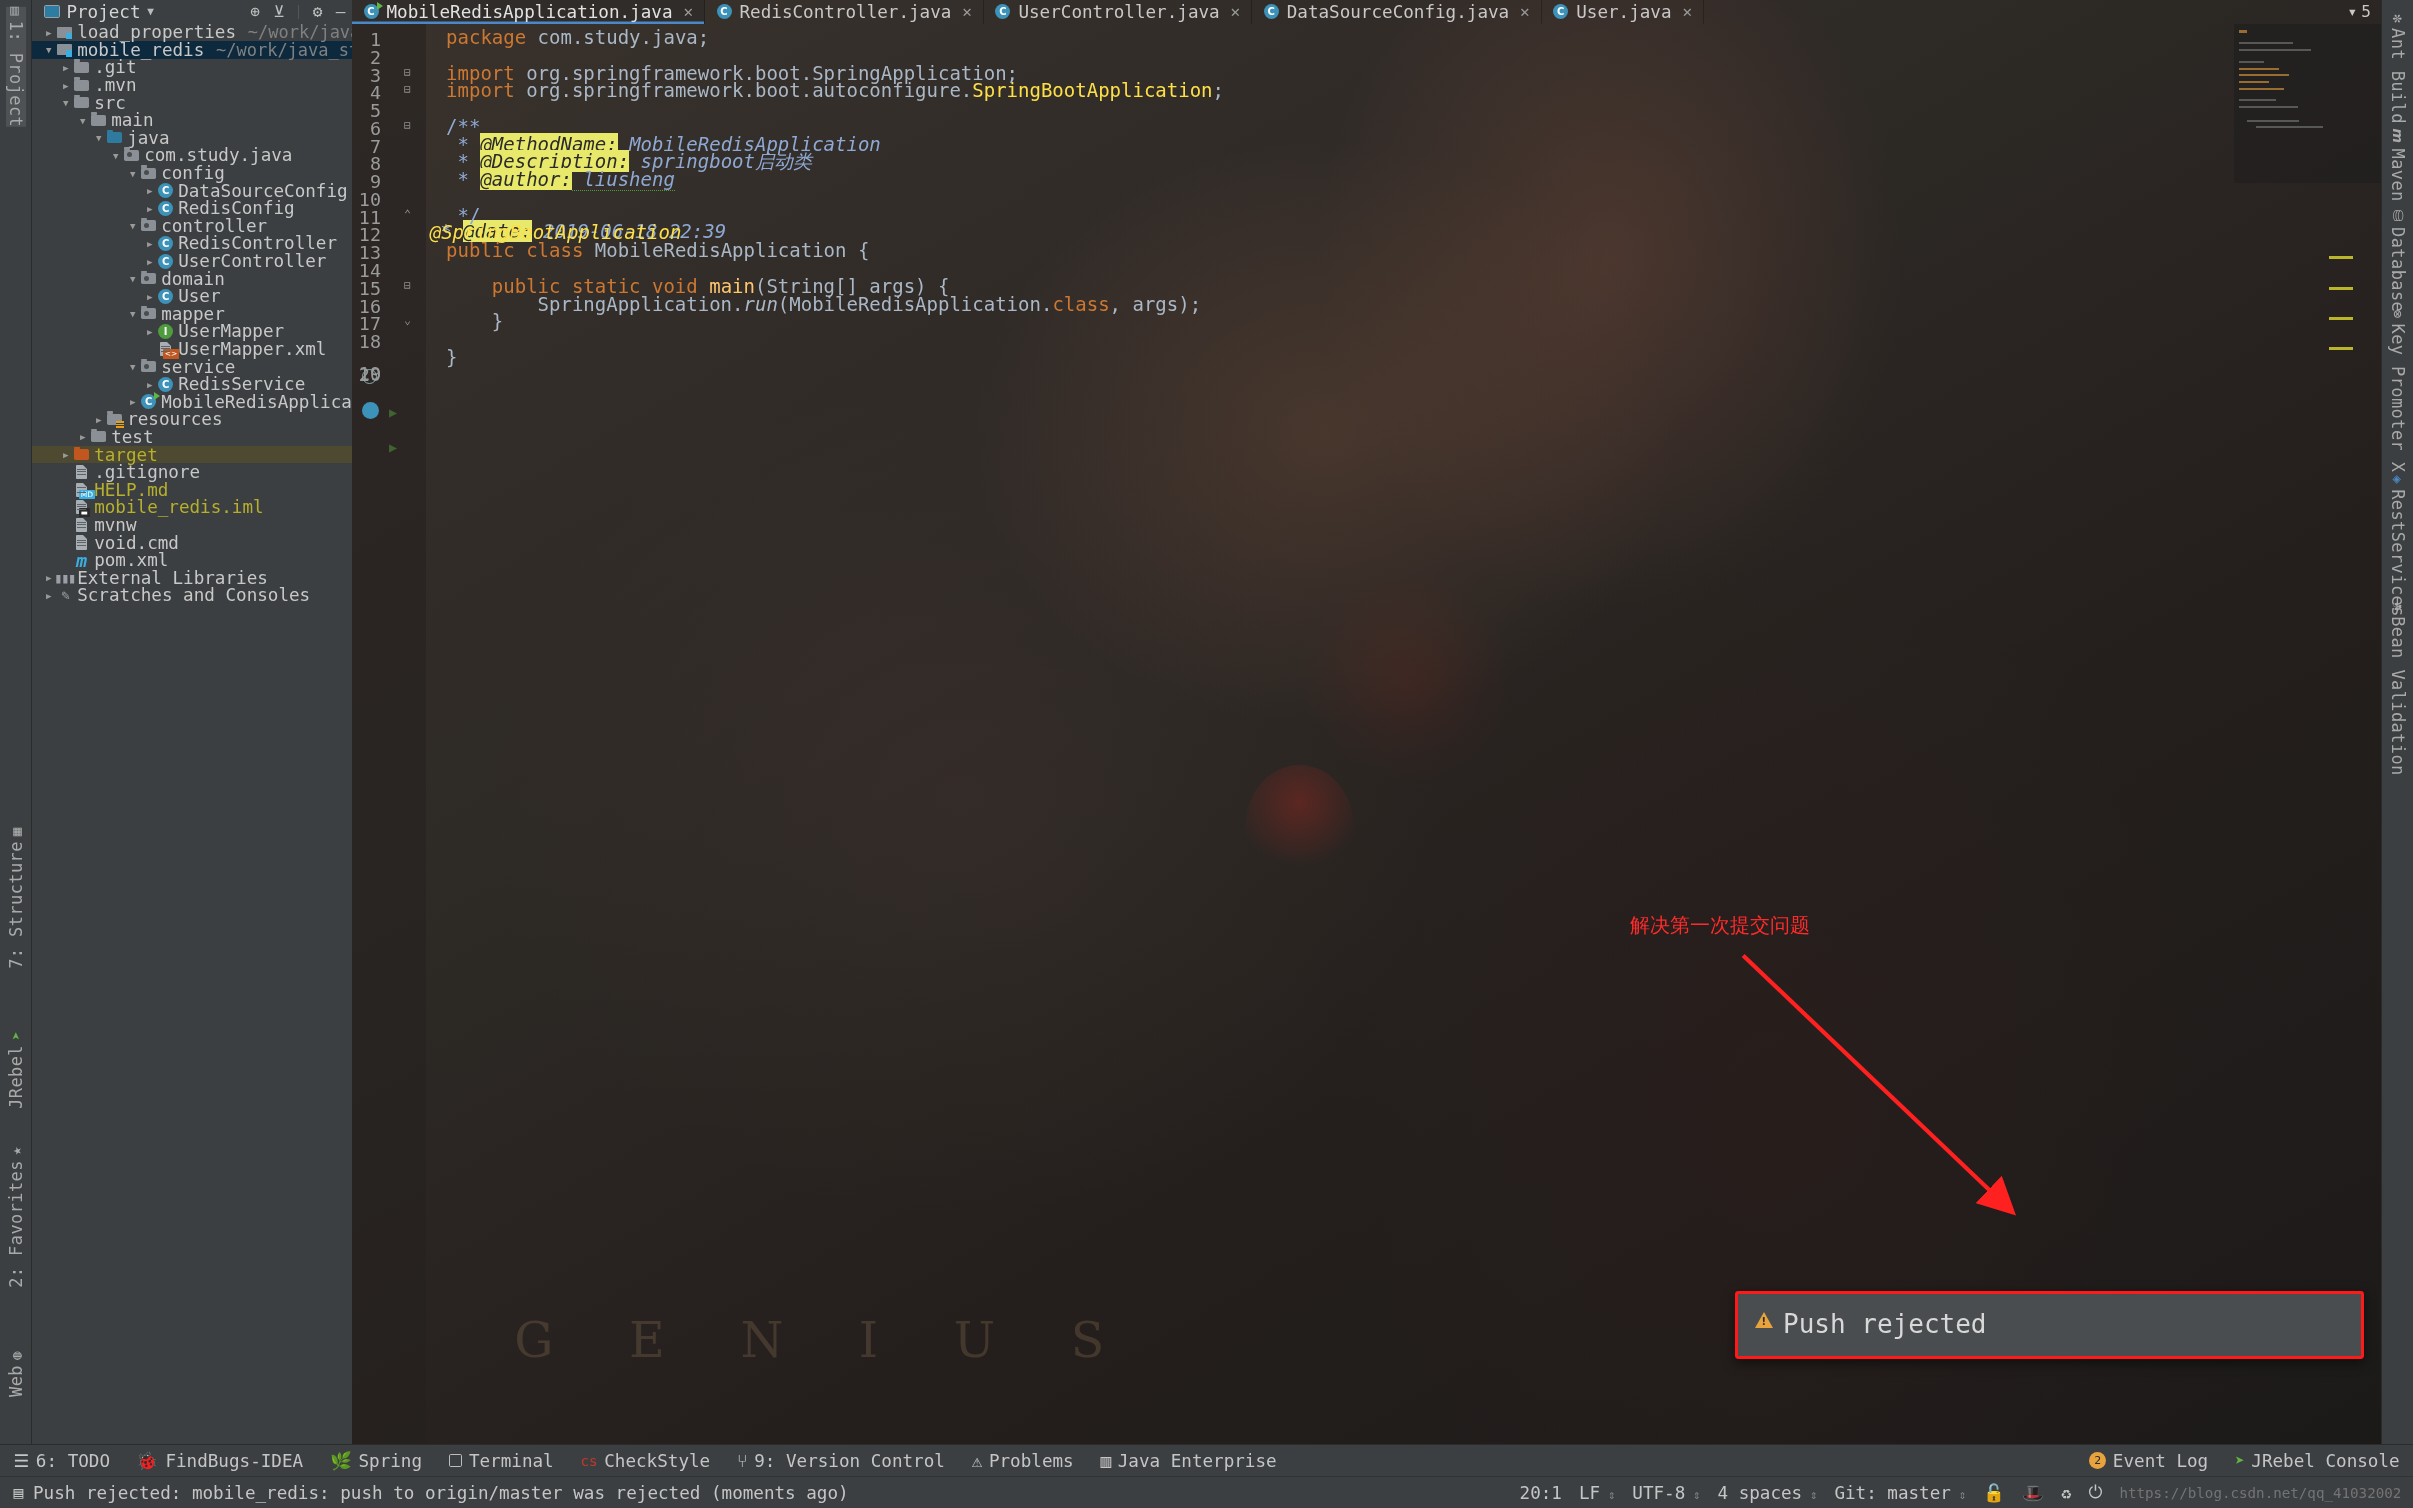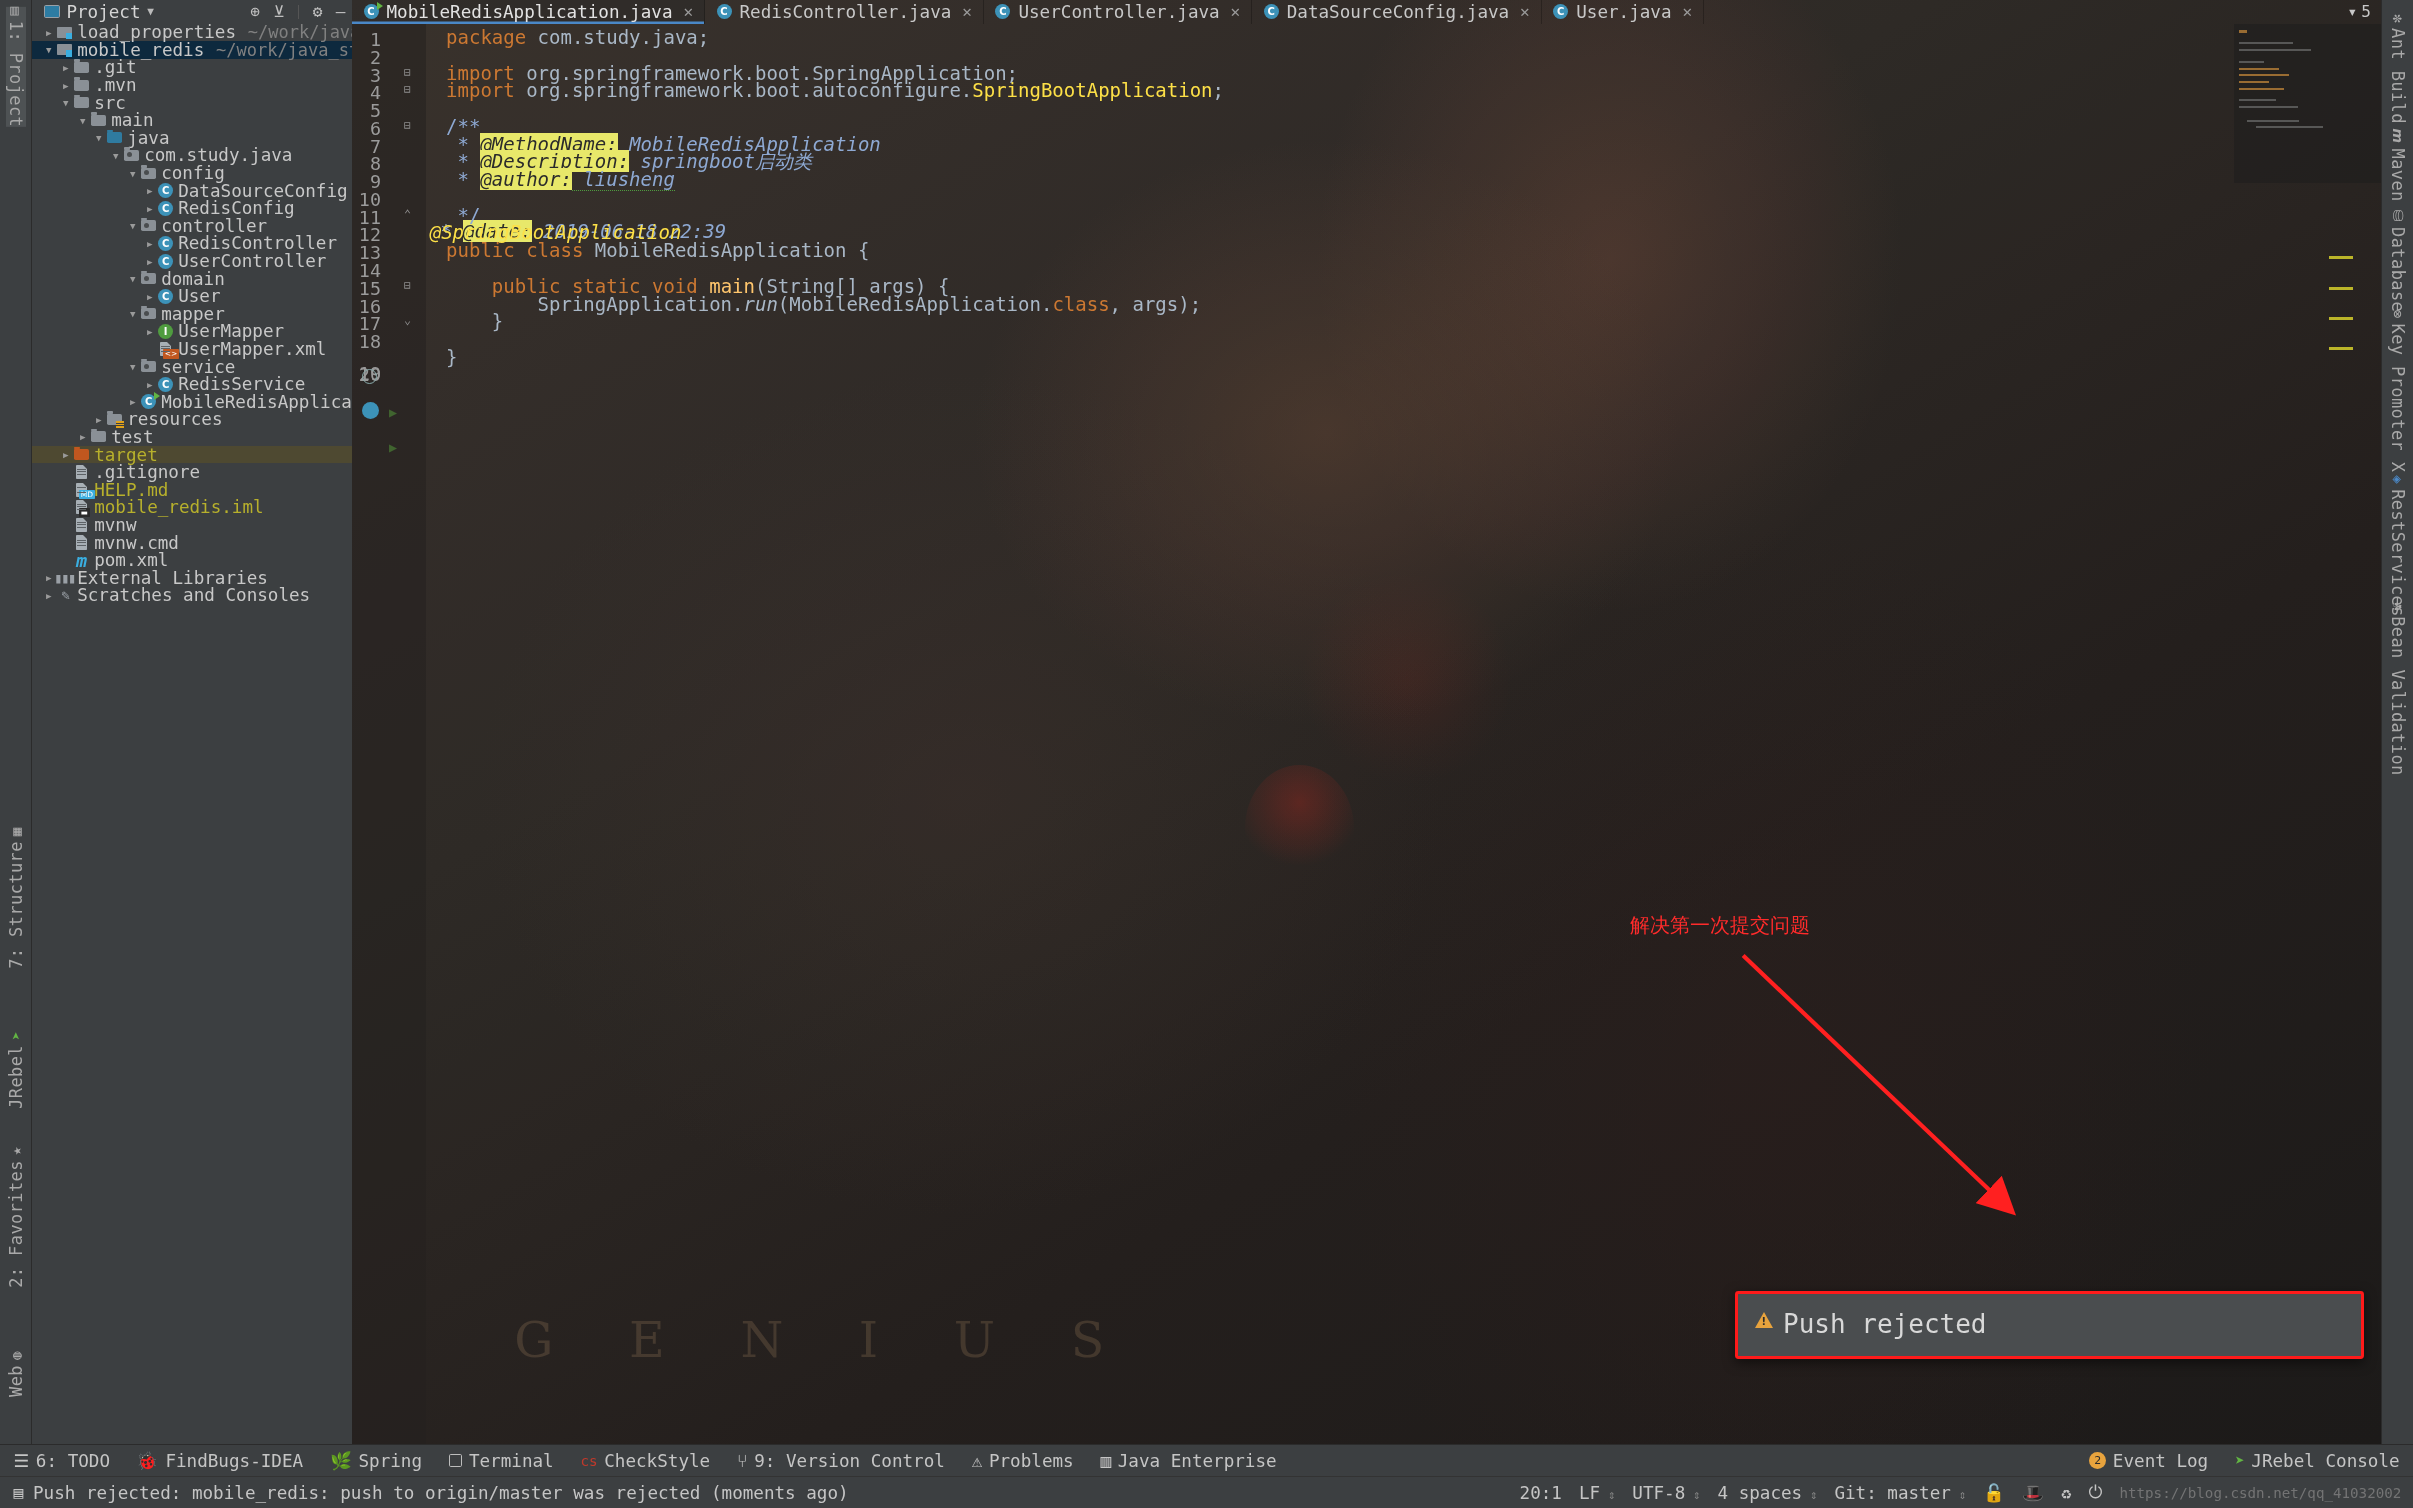--- a/index.html
+++ b/index.html
@@ -472,21 +472,21 @@
             <span class="doc"></span>
           </span>
           <span class="lbl">mvnw</span>
         </div>
         <div class="row">
           <span style="width:27px;flex:none"></span>
           <span class="arrow empty"></span>
           <span class="ico">
             <span class="doc"></span>
           </span>
-          <span class="lbl">mvnw.cmd</span>
+          <span class="lbl">void.cmd</span>
         </div>
         <div class="row">
           <span style="width:27px;flex:none"></span>
           <span class="arrow empty"></span>
           <span class="ico">
             <span class="m-icon">m</span>
           </span>
           <span class="lbl">pom.xml</span>
         </div>
         <div class="row">

